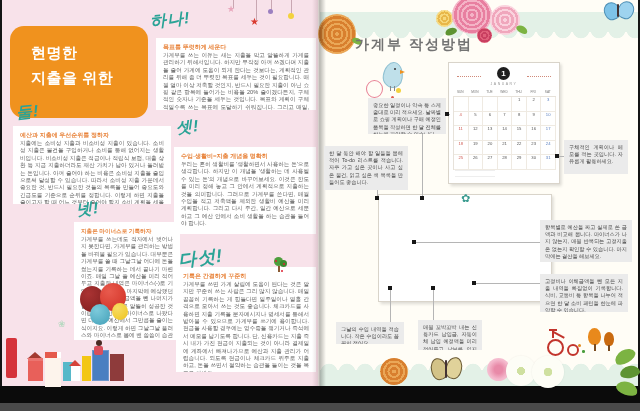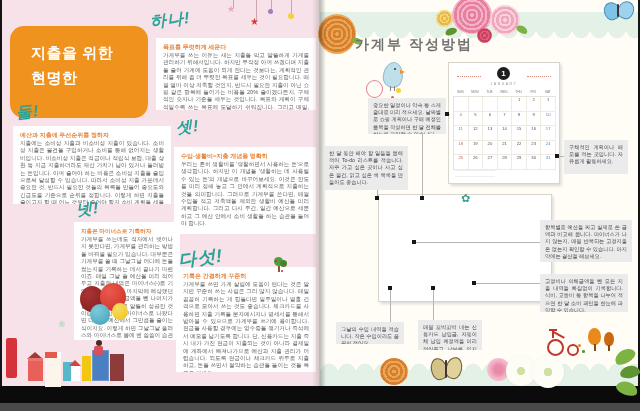--- a/index.html
+++ b/index.html
@@ -112,22 +112,22 @@
       letter-spacing:2px;z-index:3;white-space:nowrap;}
 </style>
 </head>
 <body>
 
 <div class="canvas">
 
   <div class="page-left"></div>
 
   <div class="title-box">
+    <div>현명한</div>
     <div>지출을 위한</div>
-    <div>현명한</div>
   </div>
 
   <div class="string" style="left:233px;height:8px"></div>
   <div class="orn" style="left:227px;top:5px;font-size:9px;color:#e8a7bc">★</div>
   <div class="string" style="left:256px;height:20px"></div>
   <div class="orn" style="left:250px;top:17px;font-size:10px;color:#d93a30">★</div>
   <div class="string" style="left:271px;height:11px"></div>
   <div class="orn" style="left:268px;top:9px;width:5px;height:5px;border-radius:50%;background:#9b7fc0"></div>
   <div class="string" style="left:291px;height:15px"></div>
   <div class="orn" style="left:288px;top:13px;width:6px;height:6px;border-radius:50%;background:#f3d23e"></div>

